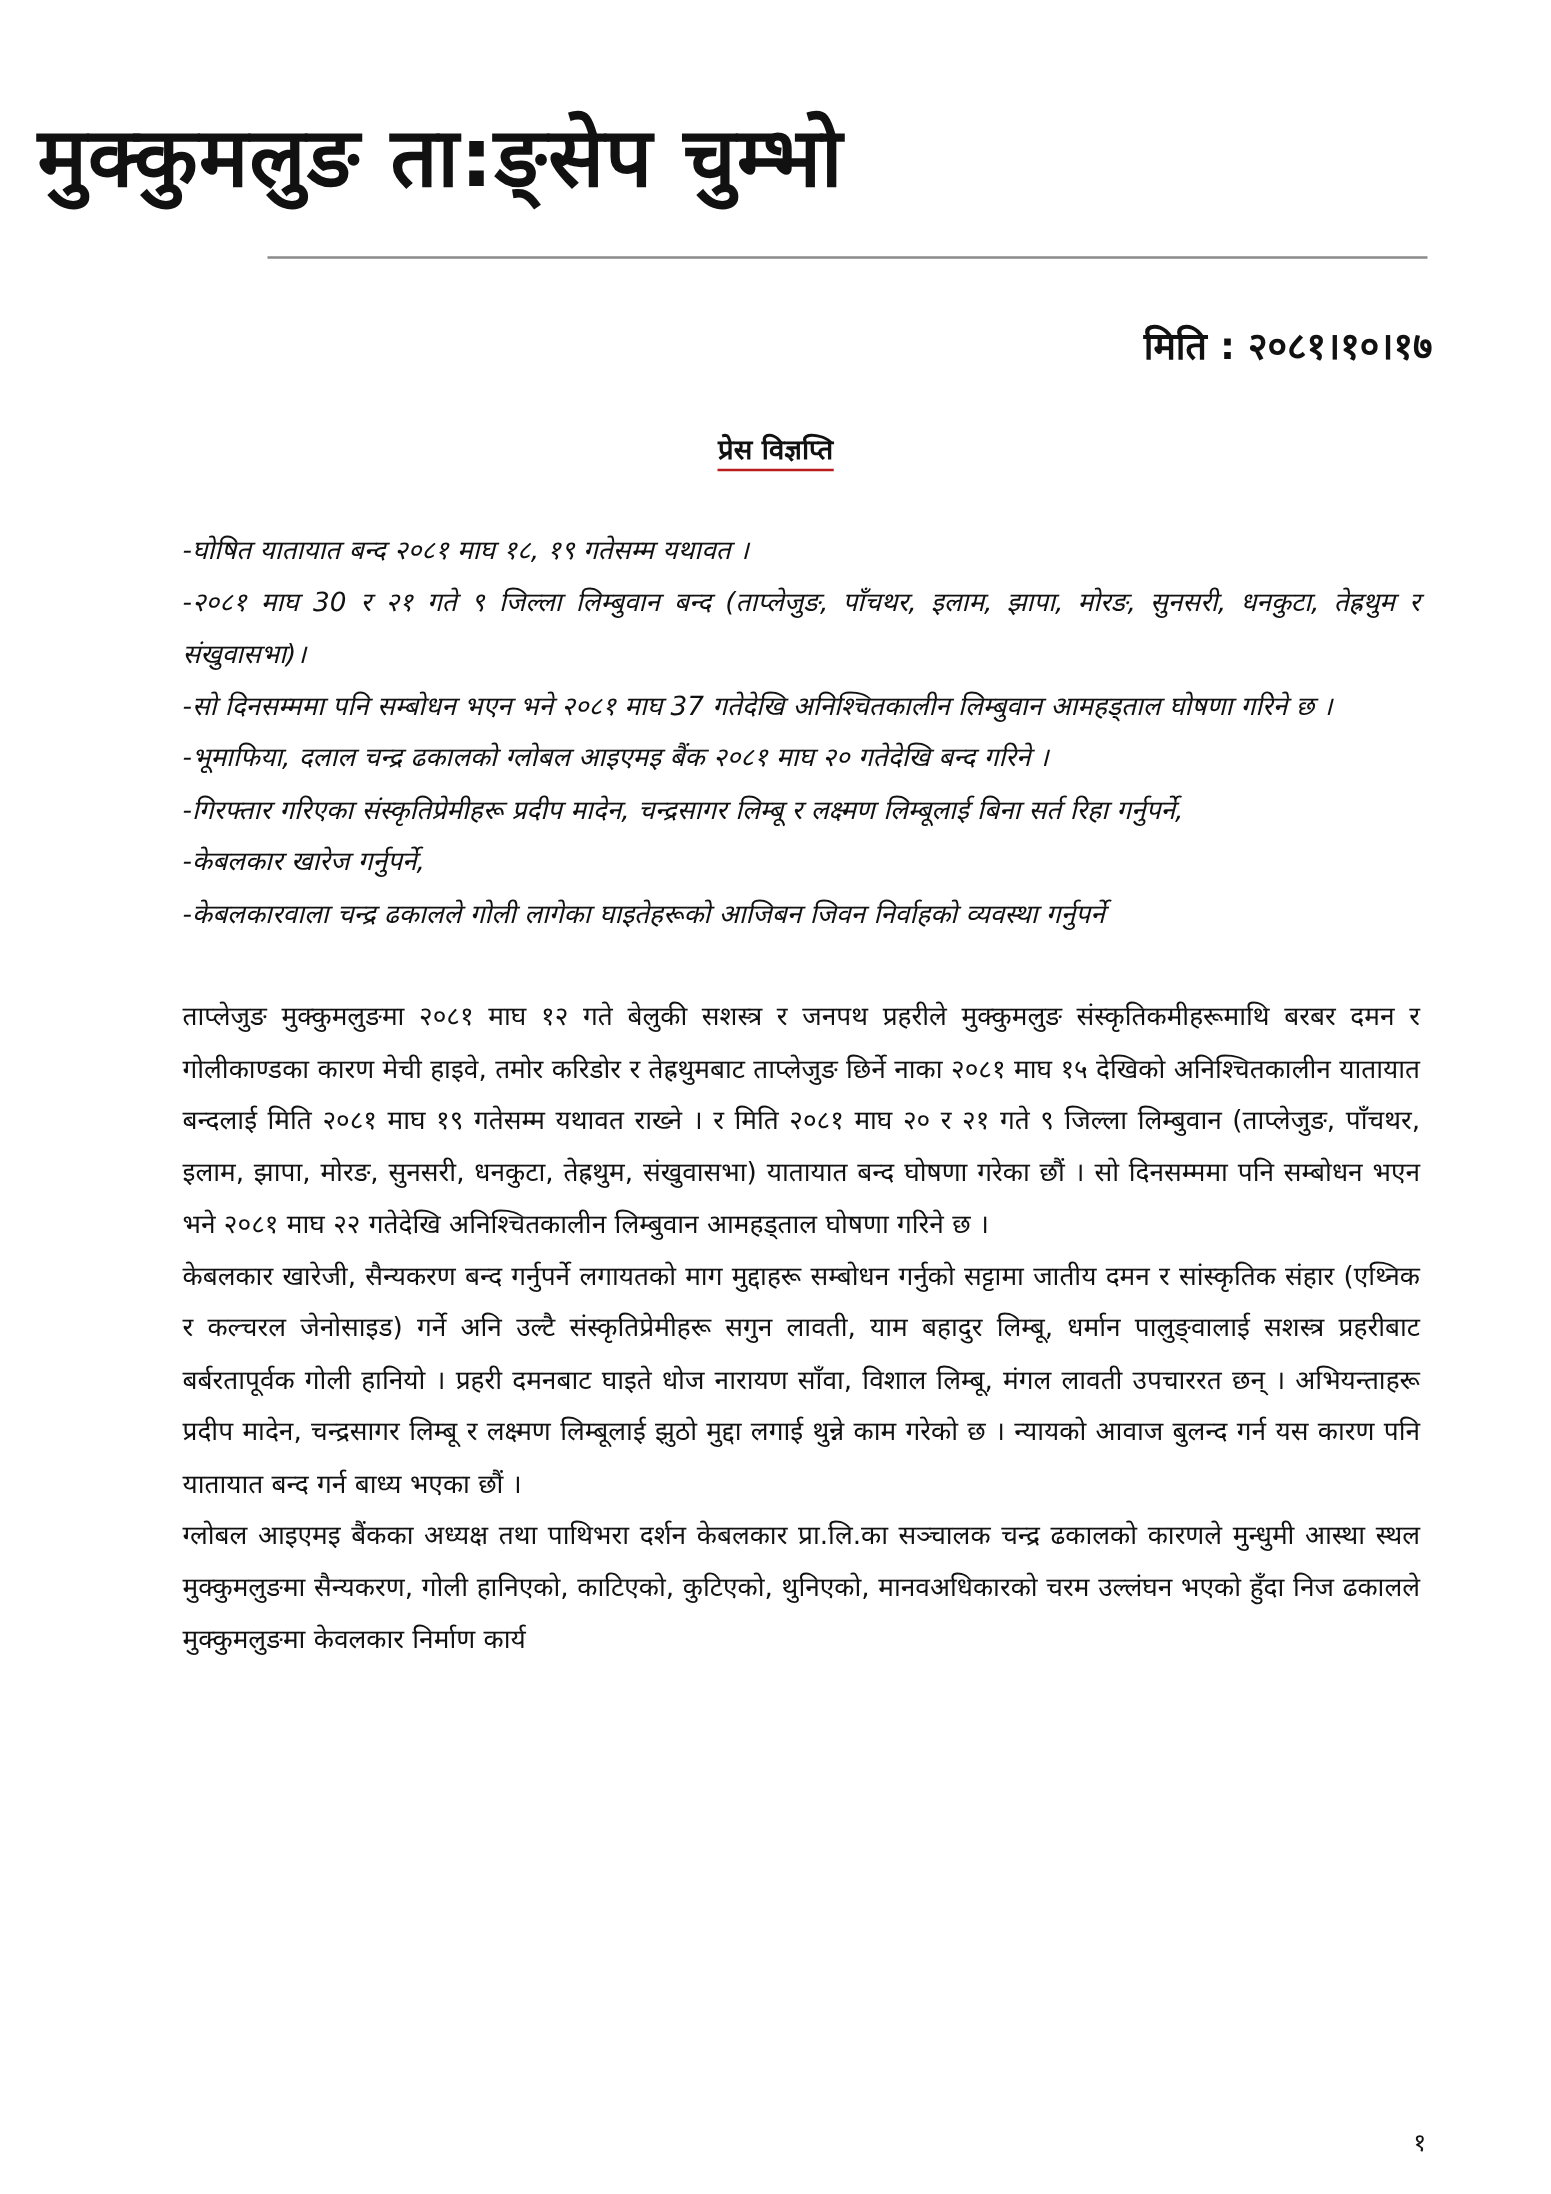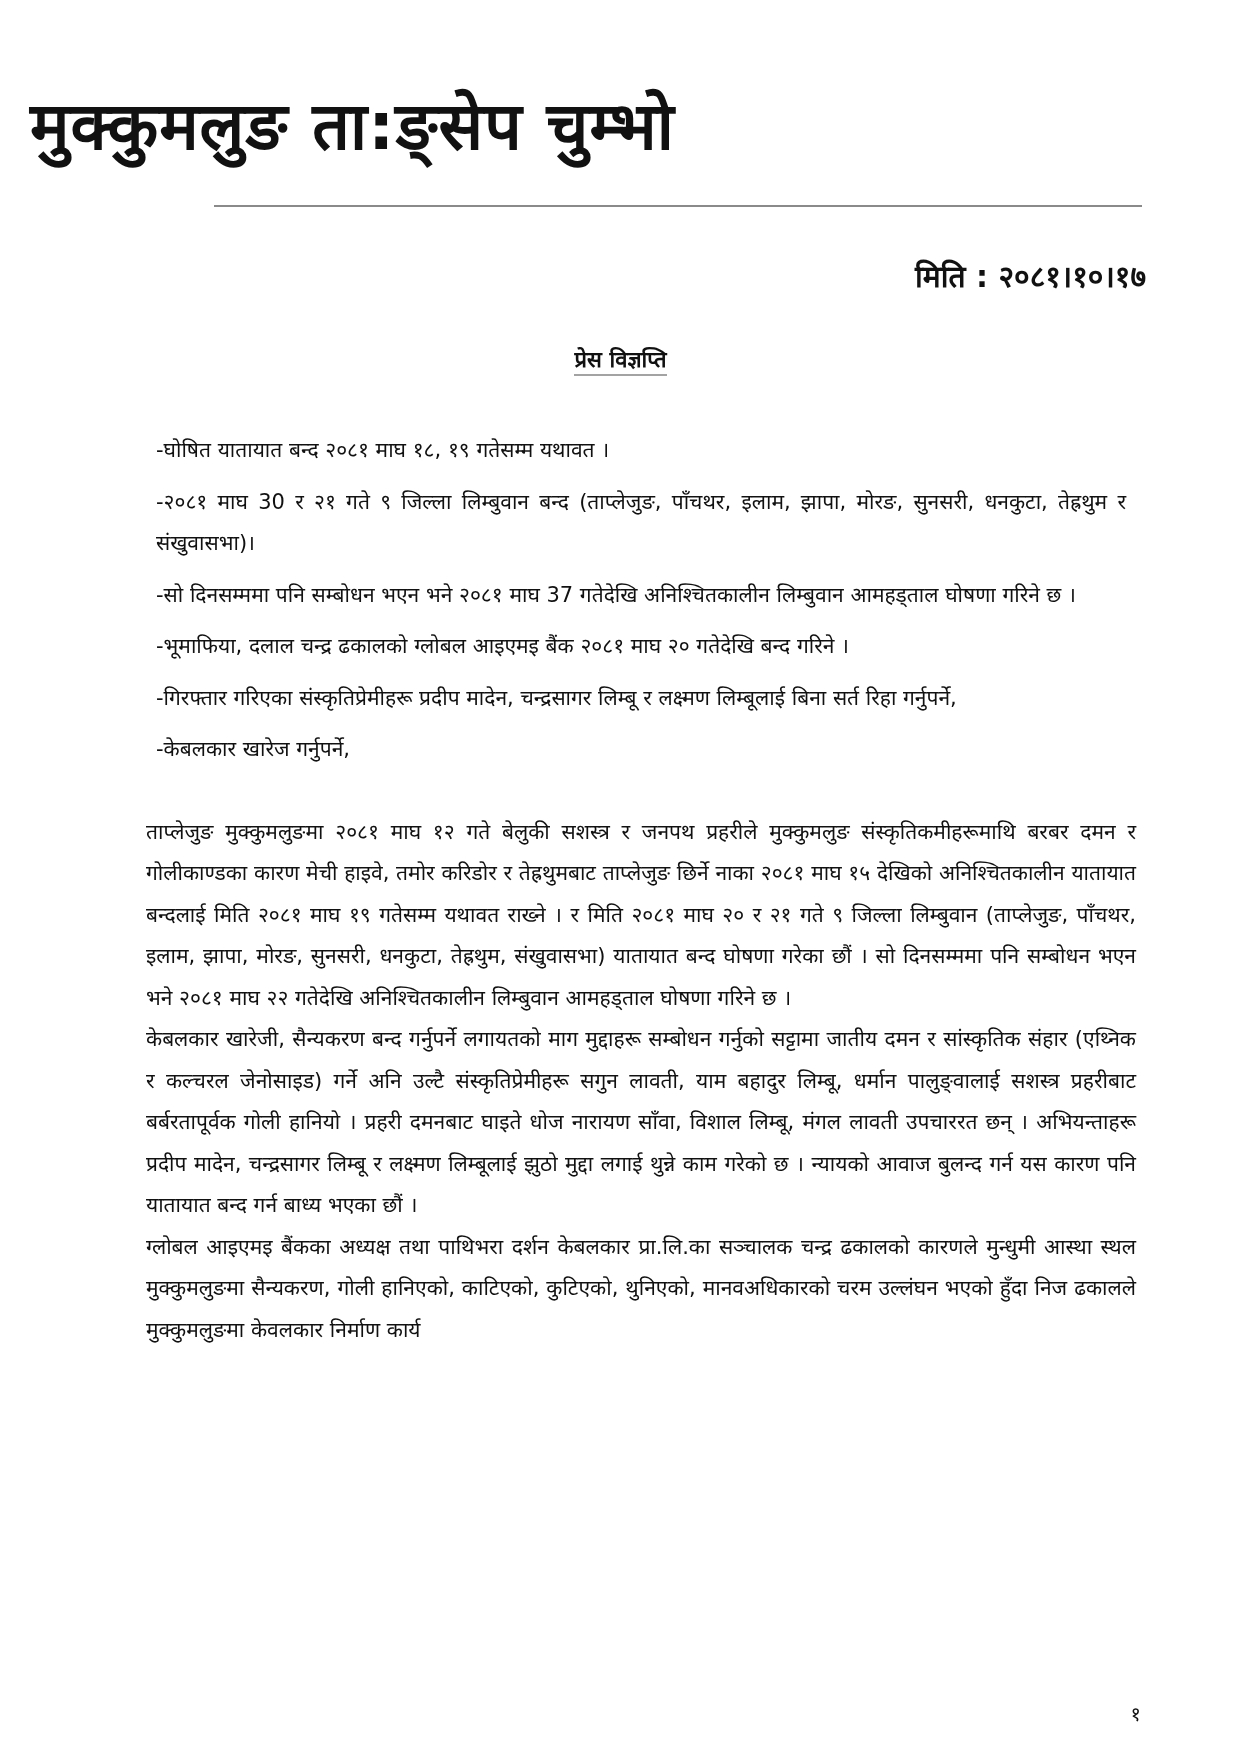--- a/index.html
+++ b/index.html
@@ -18,27 +18,27 @@
     border-top: 2px solid #8a8a8a;
   }
   .date-line {
     position: absolute; right: 95px; top: 255px;
     font-size: 30px; font-weight: bold;
   }
   .notice-title {
     position: absolute; left: 0; right: 0; top: 343px; text-align: center;
     font-size: 22px; font-weight: bold;
   }
-  .notice-title span { border-bottom: 2px solid #a3a3a3; padding-bottom: 2px; }
+  .notice-title span { border-bottom: 2px solid #b91c1c; padding-bottom: 2px; }
   .content {
     position: absolute; left: 146px; width: 990px; top: 420px;
     font-size: 21px; line-height: 41.5px;
     text-align: justify;
   }
-  .demands .line { margin: 10px; }
+  .demands .line { margin: 0; font-style: italic; }
   .body-text { margin-top: 41px; }
   .body-text p { margin: 0; text-align: justify; text-align-last: left; }
   .page-number {
     position: absolute; right: 100px; top: 1700px; font-size: 20px;
   }
 </style>
 </head>
 <body>
 
 <div class="page">
@@ -55,20 +55,21 @@
   </div>
 
   <div class="content">
     <div class="demands">
       <p class="line">-घोषित यातायात बन्द २०८१ माघ  १८, १९ गतेसम्म यथावत ।</p>
       <p class="line">-२०८१ माघ 30 र २१ गते ९ जिल्ला लिम्बुवान बन्द (ताप्लेजुङ, पाँचथर, इलाम, झापा, मोरङ, सुनसरी, धनकुटा, तेह्रथुम र संखुवासभा)।</p>
       <p class="line">-सो दिनसम्ममा पनि सम्बोधन भएन भने २०८१ माघ 37 गतेदेखि अनिश्चितकालीन लिम्बुवान आमहड्ताल घोषणा गरिने छ ।</p>
       <p class="line">-भूमाफिया, दलाल चन्द्र ढकालको ग्लोबल आइएमइ बैंक २०८१ माघ २० गतेदेखि बन्द गरिने ।</p>
       <p class="line">-गिरफ्तार गरिएका संस्कृतिप्रेमीहरू प्रदीप मादेन, चन्द्रसागर लिम्बू र लक्ष्मण लिम्बूलाई बिना सर्त रिहा गर्नुपर्ने,</p>
       <p class="line">-केबलकार खारेज गर्नुपर्ने,</p>
+      <p class="line">-केबलकारवाला चन्द्र ढकालले गोली लागेका घाइतेहरूको आजिबन जिवन निर्वाहको व्यवस्था गर्नुपर्ने</p>
     </div>
 
     <div class="body-text">
       <p>ताप्लेजुङ मुक्कुमलुङमा २०८१ माघ १२ गते बेलुकी सशस्त्र र जनपथ प्रहरीले मुक्कुमलुङ संस्कृतिकमीहरूमाथि बरबर दमन र गोलीकाण्डका कारण मेची हाइवे, तमोर करिडोर र तेह्रथुमबाट ताप्लेजुङ छिर्ने नाका २०८१ माघ १५ देखिको अनिश्चितकालीन यातायात बन्दलाई मिति २०८१ माघ १९ गतेसम्म यथावत राख्ने । र मिति २०८१ माघ २० र २१ गते ९ जिल्ला लिम्बुवान (ताप्लेजुङ, पाँचथर, इलाम, झापा, मोरङ, सुनसरी, धनकुटा, तेह्रथुम, संखुवासभा) यातायात बन्द घोषणा गरेका छौं । सो दिनसम्ममा पनि सम्बोधन भएन भने २०८१ माघ २२ गतेदेखि अनिश्चितकालीन लिम्बुवान आमहड्ताल घोषणा गरिने छ ।</p>
       <p>केबलकार खारेजी, सैन्यकरण बन्द गर्नुपर्ने लगायतको माग मुद्दाहरू सम्बोधन गर्नुको सट्टामा जातीय दमन र सांस्कृतिक संहार (एथ्निक र कल्चरल जेनोसाइड) गर्ने अनि उल्टै संस्कृतिप्रेमीहरू सगुन लावती, याम बहादुर लिम्बू, धर्मान पालुङ्वालाई सशस्त्र प्रहरीबाट बर्बरतापूर्वक गोली हानियो । प्रहरी दमनबाट घाइते धोज नारायण साँवा, विशाल लिम्बू, मंगल लावती उपचाररत छन् । अभियन्ताहरू प्रदीप मादेन, चन्द्रसागर लिम्बू र लक्ष्मण लिम्बूलाई झुठो मुद्दा लगाई थुन्ने काम गरेको छ । न्यायको आवाज बुलन्द गर्न यस कारण पनि यातायात बन्द गर्न बाध्य भएका छौं ।</p>
       <p>ग्लोबल आइएमइ बैंकका अध्यक्ष तथा पाथिभरा दर्शन केबलकार प्रा.लि.का सञ्चालक चन्द्र ढकालको कारणले मुन्धुमी आस्था स्थल मुक्कुमलुङमा सैन्यकरण, गोली हानिएको, काटिएको, कुटिएको, थुनिएको, मानवअधिकारको चरम उल्लंघन भएको हुँदा निज ढकालले मुक्कुमलुङमा केवलकार निर्माण कार्य</p>
     </div>
   </div>
 
   <div class="page-number">१</div>

